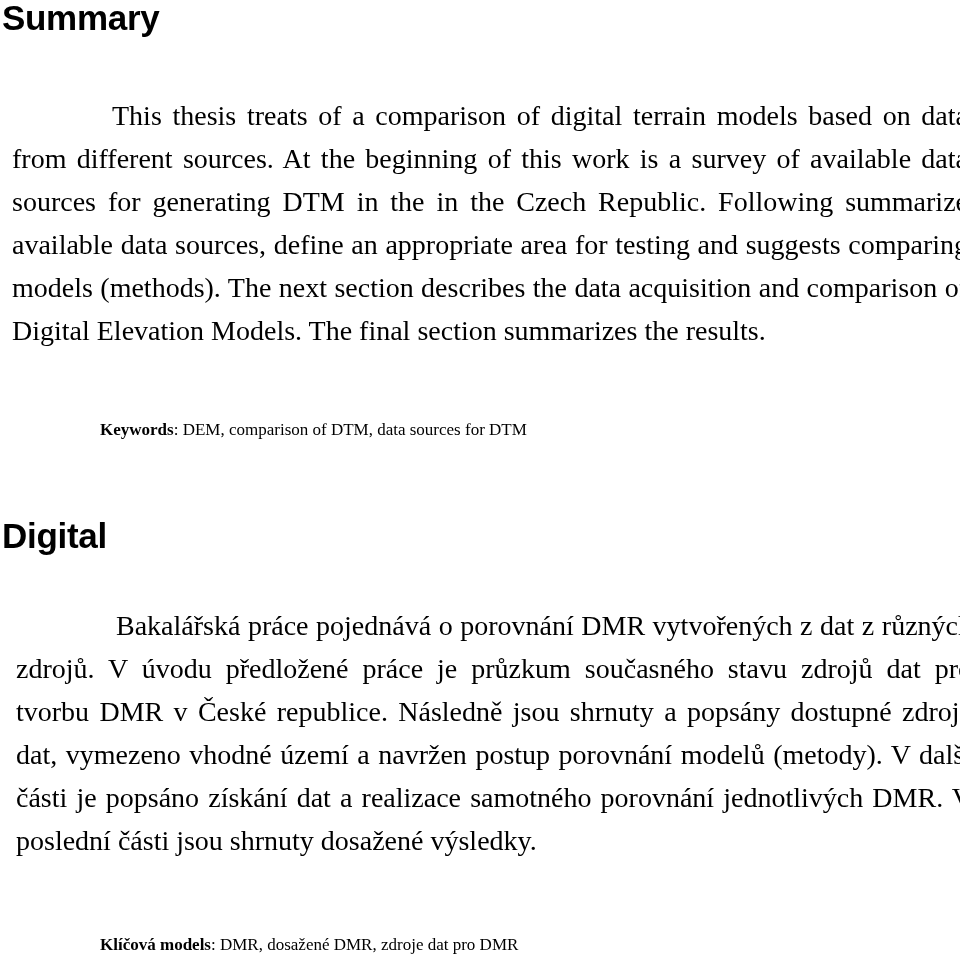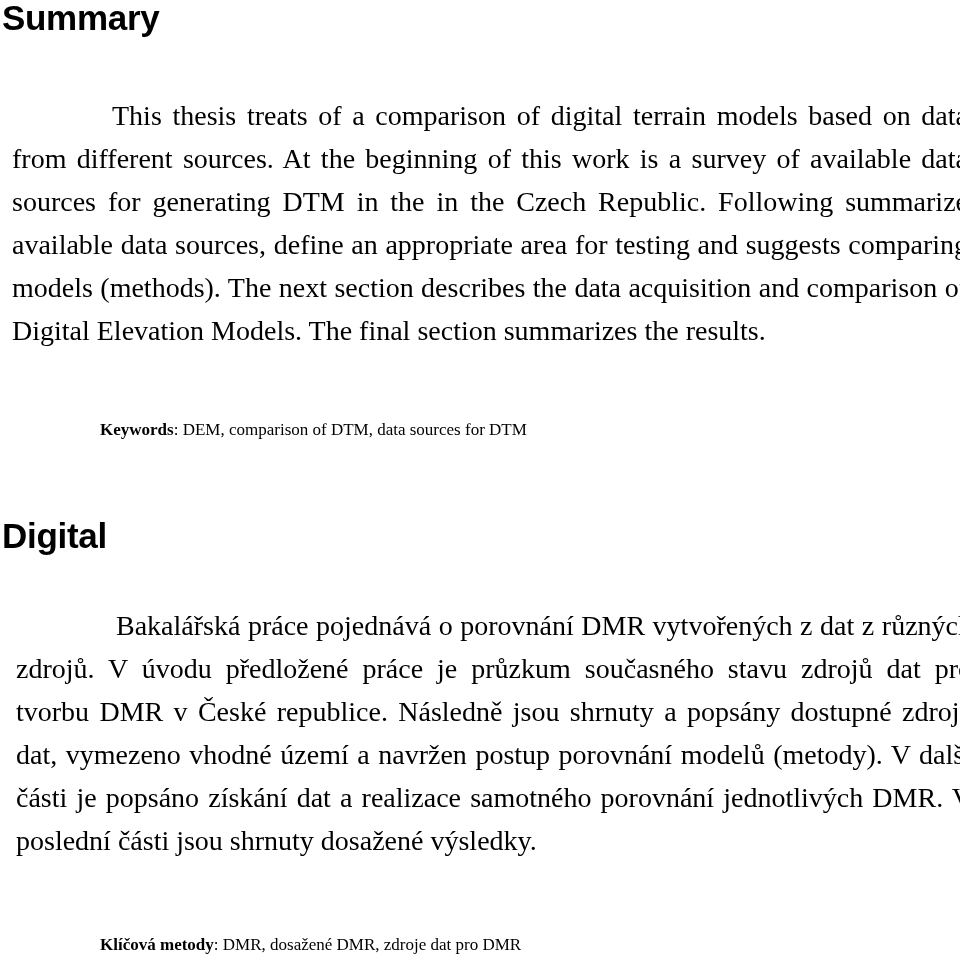--- a/index.html
+++ b/index.html
@@ -83,15 +83,15 @@
   <h1 class="section-heading blk" id="summary-heading">Summary</h1>
 
   <p class="body-par blk" id="summary-par">This thesis treats of a comparison of digital terrain models based on data from different sources. At the beginning of this work is a survey of available data sources for generating DTM in the in the Czech Republic. Following summarize available data sources, define an appropriate area for testing and suggests comparing models (methods). The next section describes the data acquisition and comparison of Digital Elevation Models. The final section summarizes the results.</p>
 
   <p class="keyword-line blk" id="keywords-en"><span class="keyword-label">Keywords</span><span>: </span><span>DEM, comparison of DTM, data sources for DTM</span></p>
 
   <h1 class="section-heading blk" id="anotace-heading">Digital</h1>
 
   <p class="body-par blk" id="anotace-par">Bakalářská práce pojednává o porovnání DMR vytvořených z dat z různých zdrojů. V úvodu předložené práce je průzkum současného stavu zdrojů dat pro tvorbu DMR v České republice. Následně jsou shrnuty a popsány dostupné zdroje dat, vymezeno vhodné území a navržen postup porovnání modelů (metody). V další části je popsáno získání dat a realizace samotného porovnání jednotlivých DMR. V poslední části jsou shrnuty dosažené výsledky.</p>
 
-  <p class="keyword-line blk" id="keywords-cs"><span class="keyword-label">Klíčová metody</span><span>: </span><span>DMR, dosažené DMR, zdroje dat pro DMR</span></p>
+  <p class="keyword-line blk" id="keywords-cs"><span class="keyword-label">Klíčová models</span><span>: </span><span>DMR, dosažené DMR, zdroje dat pro DMR</span></p>
 
 </div>
 
 </body></html>

